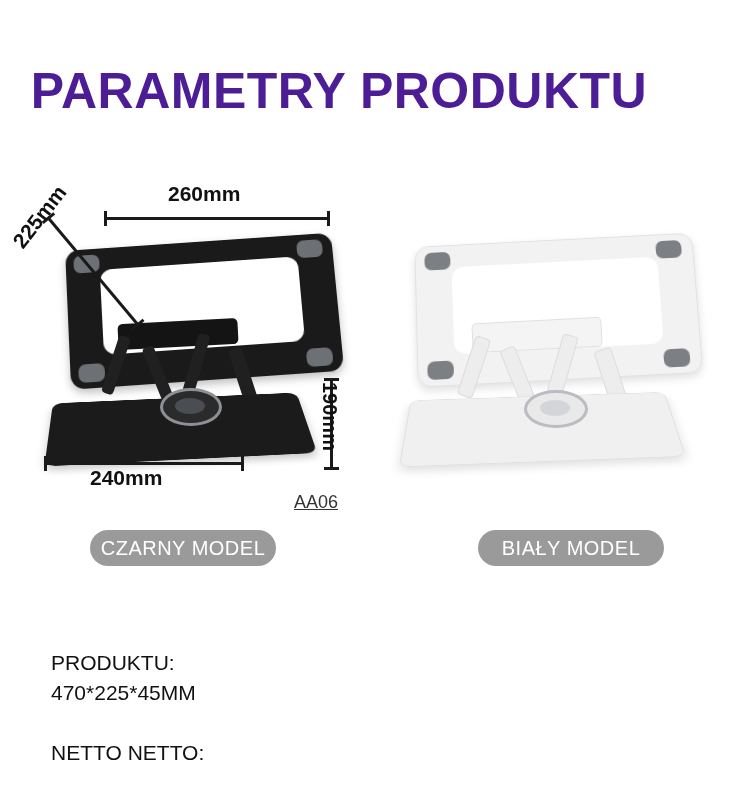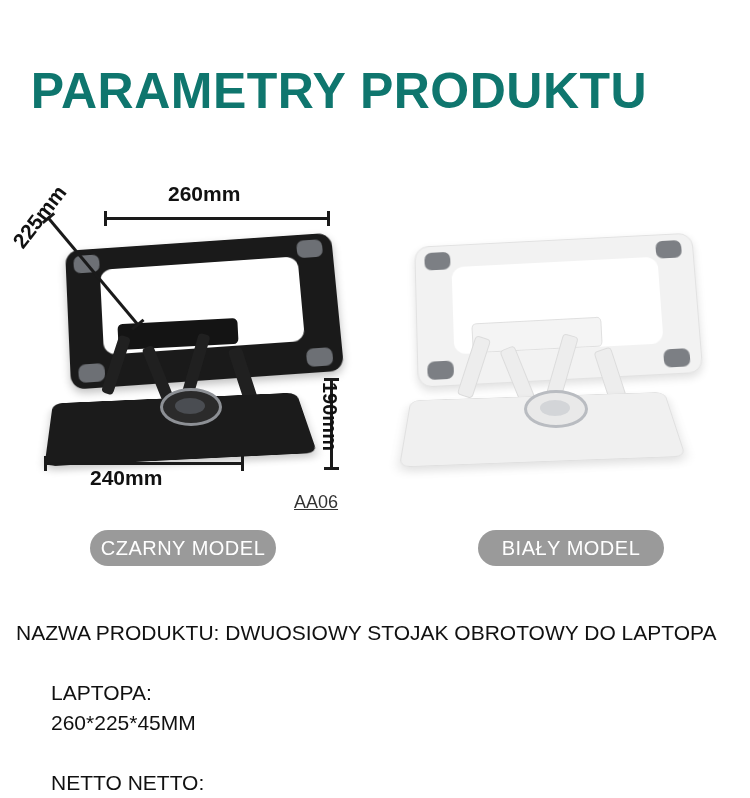--- a/index.html
+++ b/index.html
@@ -24,21 +24,21 @@
   
   .title {
     position: absolute;
     left: 0;
     top: 62px;
     width: 678px;
     text-align: center;
     font-size: 50px;
     font-weight: bold;
     letter-spacing: 0.5px;
-    color: #0f766e;
+    color: #4c1d95;
     white-space: nowrap;
   }
 
   
   .products {
     position: absolute;
     left: 0;
     top: 160px;
     width: 750px;
     height: 420px;
@@ -406,27 +406,23 @@
         <div class="wh-swivel-inner"></div>
       </div>
     </div>
 
     <div class="badge white-badge">BIAŁY MODEL</div>
     <div class="badge black-badge">CZARNY MODEL</div>
 
   </div>
 
   <div class="specs">
-    <div class="row wrap">
-      <span class="spec-inline">NAZWA PRODUKTU: </span>
-      <span class="spec-inline">DWUOSIOWY STOJAK OBROTOWY DO LAPTOPA</span>
-    </div>
     <div class="row">
-      <span class="spec-inline">LAPTOPA: </span>
-      <span class="spec-inline">260*225*45MM</span>
+      <span class="spec-inline">PRODUKTU: </span>
+      <span class="spec-inline">470*225*45MM</span>
       <span class="spec-gap"></span>
       <span class="spec-inline">NETTO NETTO: </span>
       
     </div>
 
   </div>
 
 </div>
 
 </body></html>

